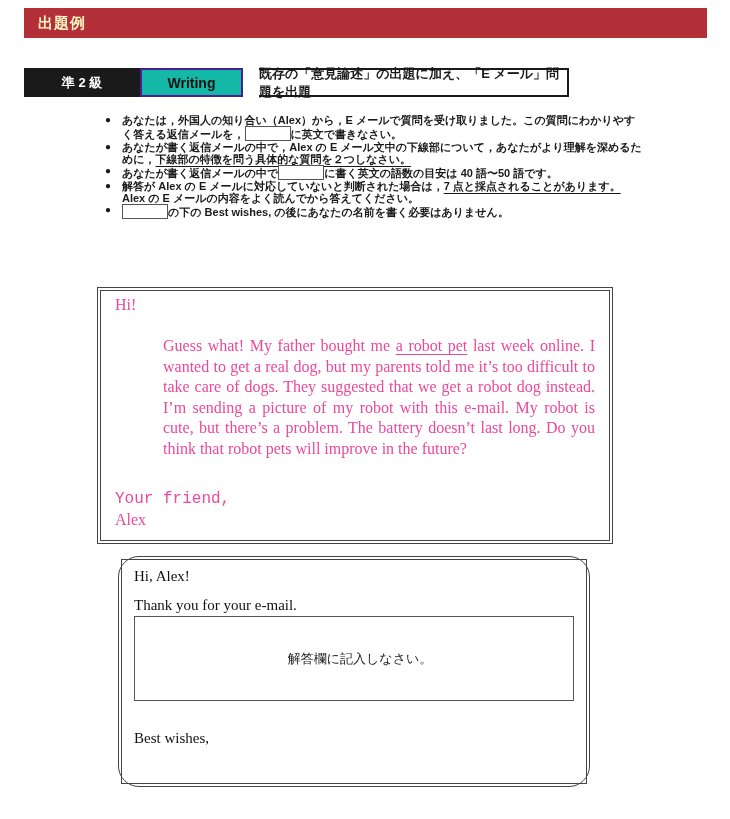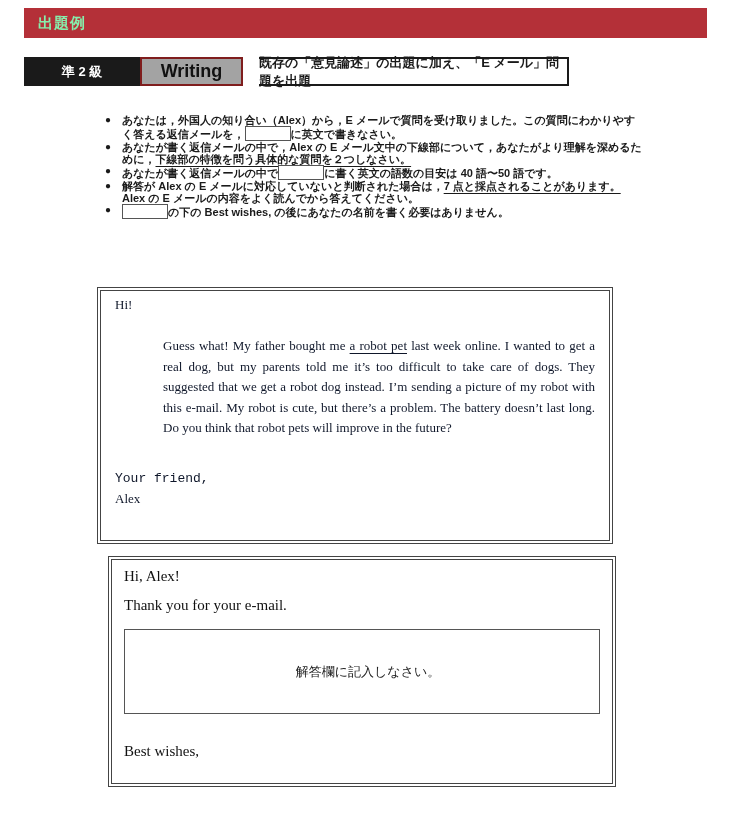--- a/index.html
+++ b/index.html
@@ -6,35 +6,35 @@
   html,body { background:#ffffff; }
   body {
     width:730px; height:819px; position:relative;
     font-family:"Liberation Sans","DejaVu Sans",sans-serif;
     color:#1a1a1a;
   }
 
   
   .banner {
     position:absolute; left:24px; top:8px; width:683px; height:30px;
-    background:#b43038; color:#86efac;
+    background:#b43038; color:#fef9c3;
     font-size:15px; font-weight:bold; line-height:30px;
     padding-left:14px; letter-spacing:1px;
   }
 
   
-  .level-row { position:absolute; left:24px; top:57px; width:545px; height:29px; display:flex; }
+  .level-row { position:absolute; left:24px; top:68px; width:545px; height:29px; display:flex; }
   .level-badge {
     width:116px; background:#1a1a1a; color:#ffffff;
     font-size:13px; font-weight:bold;
     display:flex; align-items:center; justify-content:center;
   }
   .skill-badge {
-    width:103px; background:#a3a3a3; border:2px solid #7f1d1d;
-    color:#111; font-size:18px; font-weight:bold;
+    width:103px; background:#14b8a6; border:2px solid #4c1d95;
+    color:#111; font-size:14px; font-weight:bold;
     display:flex; align-items:center; justify-content:center;
   }
   .desc-box {
     flex:1; border:2px solid #1a1a1a; border-left:none; background:#ffffff;
     font-size:13px; font-weight:bold;
     display:flex; align-items:center; justify-content:center;margin-left:16px;
   }
 
   
   .instructions {
@@ -50,34 +50,34 @@
   .uline { text-decoration:underline; text-underline-offset:3px; }
 
   
   .dbl { border:1px solid #444; padding:2px; background:#fff; }
   .dbl-inner { border:1px solid #444; width:100%; height:100%; }
 
   .alex-box { position:absolute; left:97px; top:287px; width:516px; height:257px; }
   .alex-box .dbl-inner {
     padding:4px 14px 14px 14px;
     font-family:"Liberation Serif","DejaVu Serif",serif;
-    font-size:13px; line-height:20.5px; color:#0f172a;
+    font-size:16px; line-height:20.5px; color:#ec4899;
   }
   .alex-box .body-p { text-align:justify; margin-top:20.5px;margin-left:48px; }
   .alex-box .closing-p { margin-top:30px;font-family:Liberation Mono, monospace; }
 
-  .reply-box { position:absolute; left:108px; top:556px; width:508px; height:231px; }
+  .reply-box { position:absolute; left:118px; top:556px; width:472px; height:231px;border-radius:21px; }
   .reply-box .dbl-inner {
     padding:6px 12px;
     font-family:"Liberation Serif","DejaVu Serif",serif;
     font-size:15px; line-height:21px; color:#111;
   }
   .reply-thanks { margin-top:8px; }
   .answer-area {
-    margin-top:13px; height:85px; border:1px solid #555; background:#fff;
+    height:85px; border:1px solid #555; background:#fff;
     display:flex; align-items:center; justify-content:center;
     font-family:"Liberation Sans","DejaVu Sans",sans-serif;
     font-size:13px; color:#222;padding-left:12px;
   }
   .reply-closing { margin-top:27px; }
 </style>
 </head>
 <body>
 
 <div class="banner">

